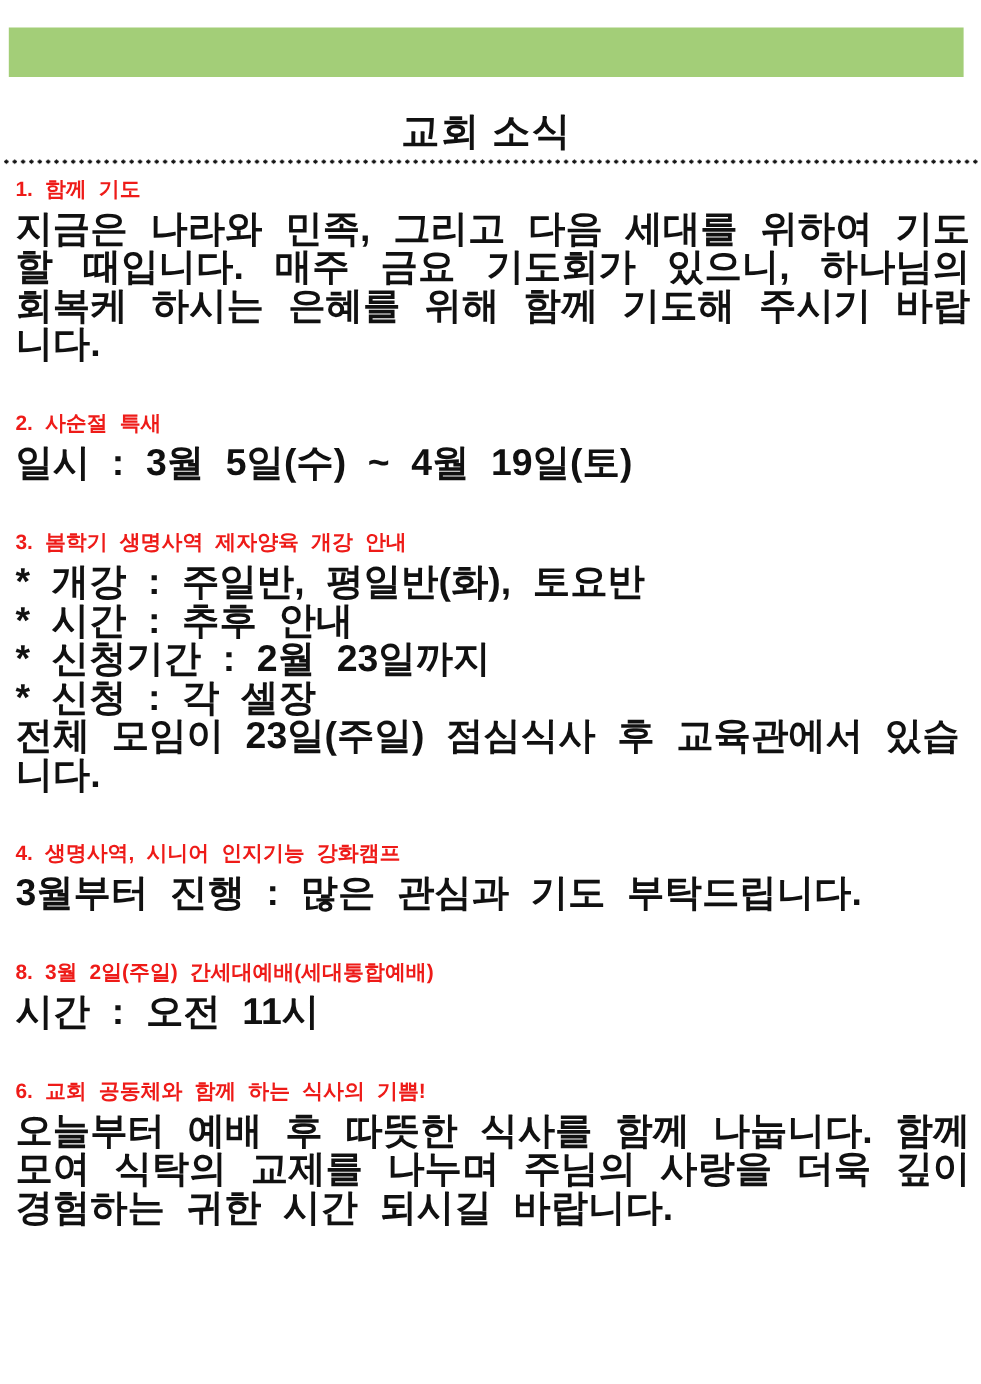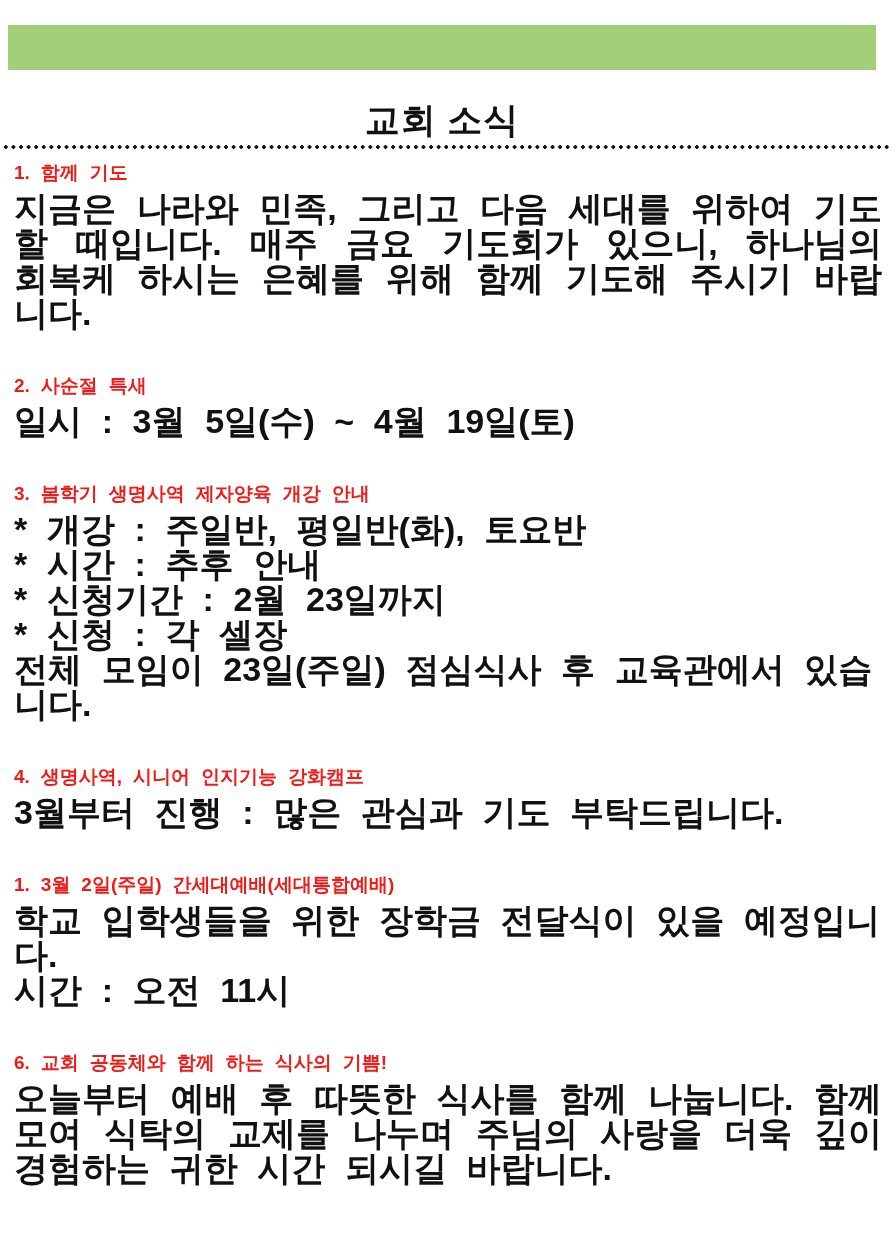--- a/index.html
+++ b/index.html
@@ -96,22 +96,21 @@
       <p class="body-line">* 신청 : 각 셀장</p>
       <p class="body-line">전체 모임이 23일(주일) 점심식사 후 교육관에서 있습니다.</p>
     </section>
 
     <section>
       <h2 class="heading">4. 생명사역, 시니어 인지기능 강화캠프</h2>
       <p class="body-line">3월부터 진행  : 많은 관심과 기도 부탁드립니다.</p>
     </section>
 
     <section>
-      <h2 class="heading">1. 3월 2일(주일) 간세대예배(세대통합예배)</h2>
-      <p class="body-line">학교 입학생들을 위한 장학금 전달식이  있을 예정입니다.</p>
+      <h2 class="heading">8. 3월 2일(주일) 간세대예배(세대통합예배)</h2>
       <p class="body-line">시간  : 오전 11시</p>
     </section>
 
     <section>
       <h2 class="heading">6. 교회 공동체와 함께 하는 식사의 기쁨!</h2>
       <p class="body-line justify">오늘부터 예배 후 따뜻한 식사를 함께 나눕니다. 함께 모여 식탁의 교제를 나누며 주님의 사랑을 더욱 깊이 경험하는 귀한 시간 되시길 바랍니다.</p>
     </section>
 
   </div>
 </div>

